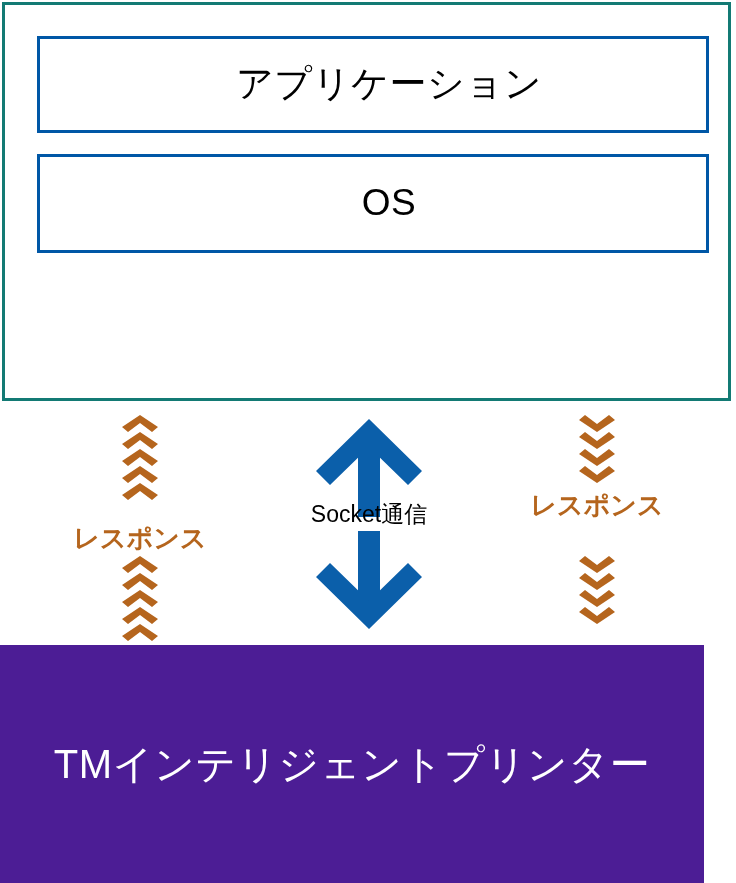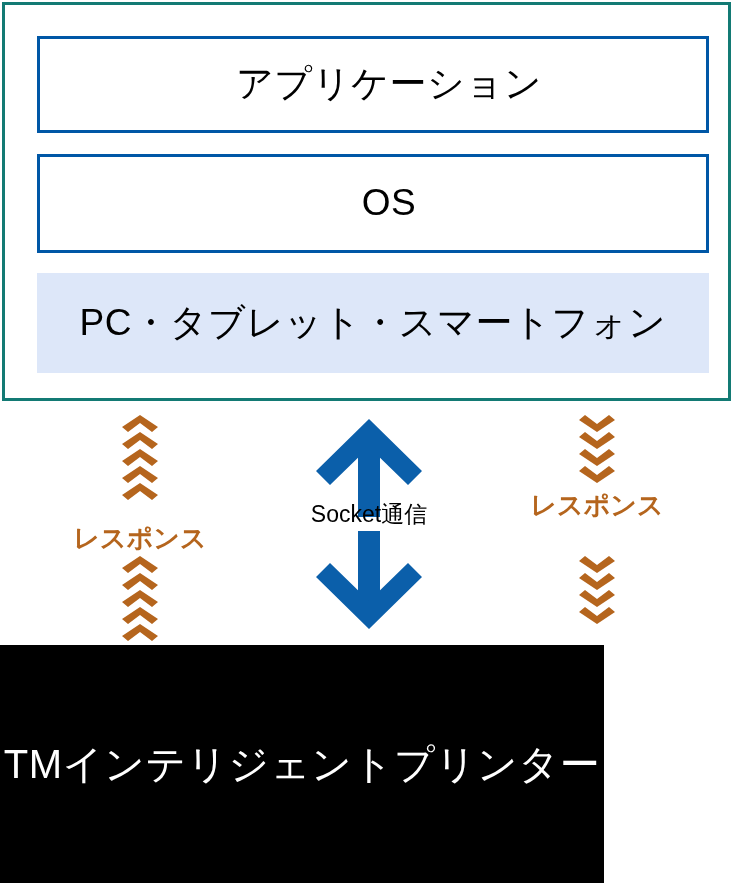--- a/index.html
+++ b/index.html
@@ -134,23 +134,23 @@
     font-size: 23px;
     line-height: 1.15;
     white-space: nowrap;
   }
 
   
   .printer-banner {
     position: absolute;
     left: 0;
     top: 645px;
-    width: 604px;
+    width: 704px;
     height: 238px;
-    background: #000000;
+    background: #4c1d95;
     display: flex;
     align-items: center;
     justify-content: center;
   }
 
   .printer-banner-title {
     color: #ffffff;
     font-size: 40px;
     letter-spacing: 0.5px;
     white-space: nowrap;
@@ -164,23 +164,20 @@
   <div class="host-panel">
 
     <div class="layer-box bordered" id="layer-application">
       <span>アプリケーション</span>
     </div>
 
     <div class="layer-box bordered" id="layer-os">
       <span>OS</span>
     </div>
 
-    <div class="layer-box filled" id="layer-device">
-      <span>PC・タブレット・スマートフォン</span>
-    </div>
 
   </div>
 
   <div class="comm-band">
 
     <div class="flow-column" id="flow-response">
 
       <div class="chevron-stack top">
         <svg class="chevron" viewBox="0 0 36 17">
           <polygon points="18,0 36,12 30,17 18,8 6,17 0,12" fill="#b5651d"></polygon>

